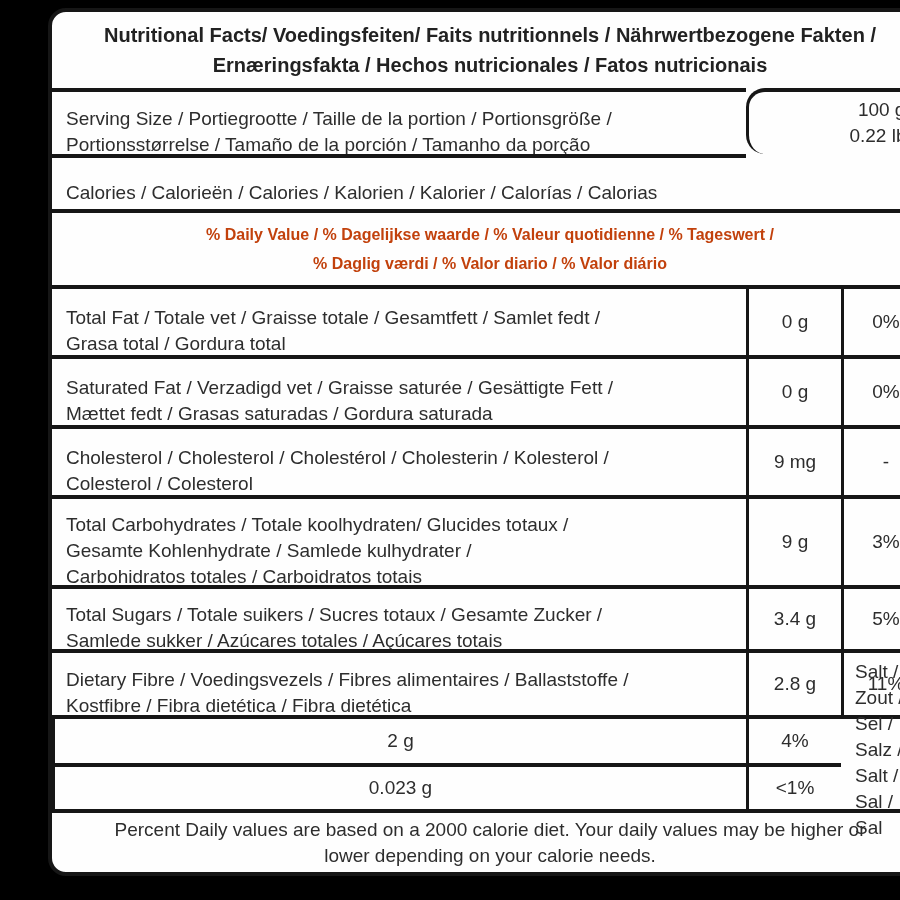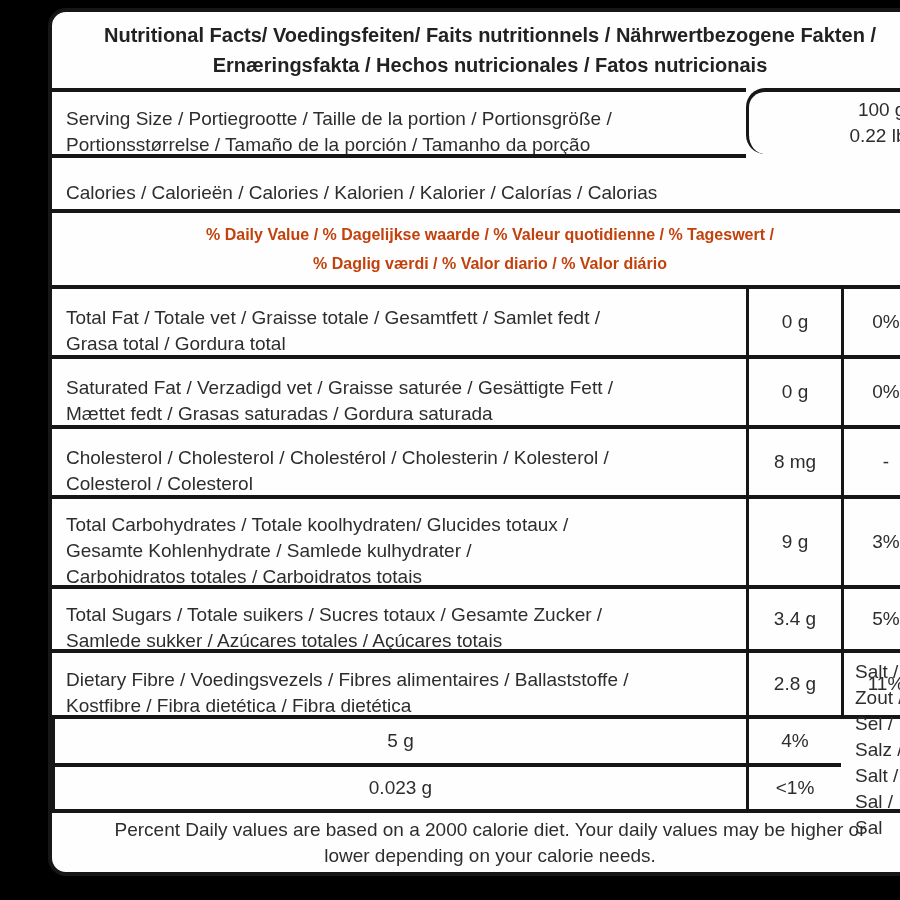--- a/index.html
+++ b/index.html
@@ -96,40 +96,40 @@
   <div class="c bt bl amount-cell">0 g</div>
   <div class="c bt bl dvp-cell">0%</div>
 
   <div class="c bt label-cell">Saturated Fat / Verzadigd vet / Graisse saturée / Gesättigte Fett /
 Mættet fedt / Grasas saturadas / Gordura saturada</div>
   <div class="c bt bl amount-cell">0 g</div>
   <div class="c bt bl dvp-cell">0%</div>
 
   <div class="c bt label-cell">Cholesterol / Cholesterol / Cholestérol / Cholesterin / Kolesterol /
 Colesterol / Colesterol</div>
-  <div class="c bt bl amount-cell">8 mg</div>
+  <div class="c bt bl amount-cell">9 mg</div>
   <div class="c bt bl dvp-cell">-</div>
 
   <div class="c bt label-cell">Total Carbohydrates / Totale koolhydraten/ Glucides totaux /
 Gesamte Kohlenhydrate / Samlede kulhydrater /
 Carbohidratos totales / Carboidratos totais</div>
   <div class="c bt bl amount-cell">9 g</div>
   <div class="c bt bl dvp-cell">3%</div>
 
   <div class="c bt label-cell">Total Sugars / Totale suikers / Sucres totaux / Gesamte Zucker /
 Samlede sukker / Azúcares totales / Açúcares totais</div>
   <div class="c bt bl amount-cell">3.4 g</div>
   <div class="c bt bl dvp-cell">5%</div>
 
   <div class="c bt label-cell">Dietary Fibre / Voedingsvezels / Fibres alimentaires / Ballaststoffe /
 Kostfibre / Fibra dietética / Fibra dietética</div>
   <div class="c bt bl amount-cell">2.8 g</div>
   <div class="c bt bl dvp-cell">11%</div>
 
-  <div class="c bt bl amount-cell">5 g</div>
+  <div class="c bt bl amount-cell">2 g</div>
   <div class="c bt bl dvp-cell">4%</div>
 
   <div class="c bt label-cell">Salt / Zout / Sel / Salz / Salt / Sal / Sal</div>
   <div class="c bt bl amount-cell">0.023 g</div>
   <div class="c bt bl dvp-cell">&lt;1%</div>
 
   <div class="c bt banner">Percent Daily values are based on a 2000 calorie diet. Your daily values may be higher or
 lower depending on your calorie needs.</div>
 
 </div>

